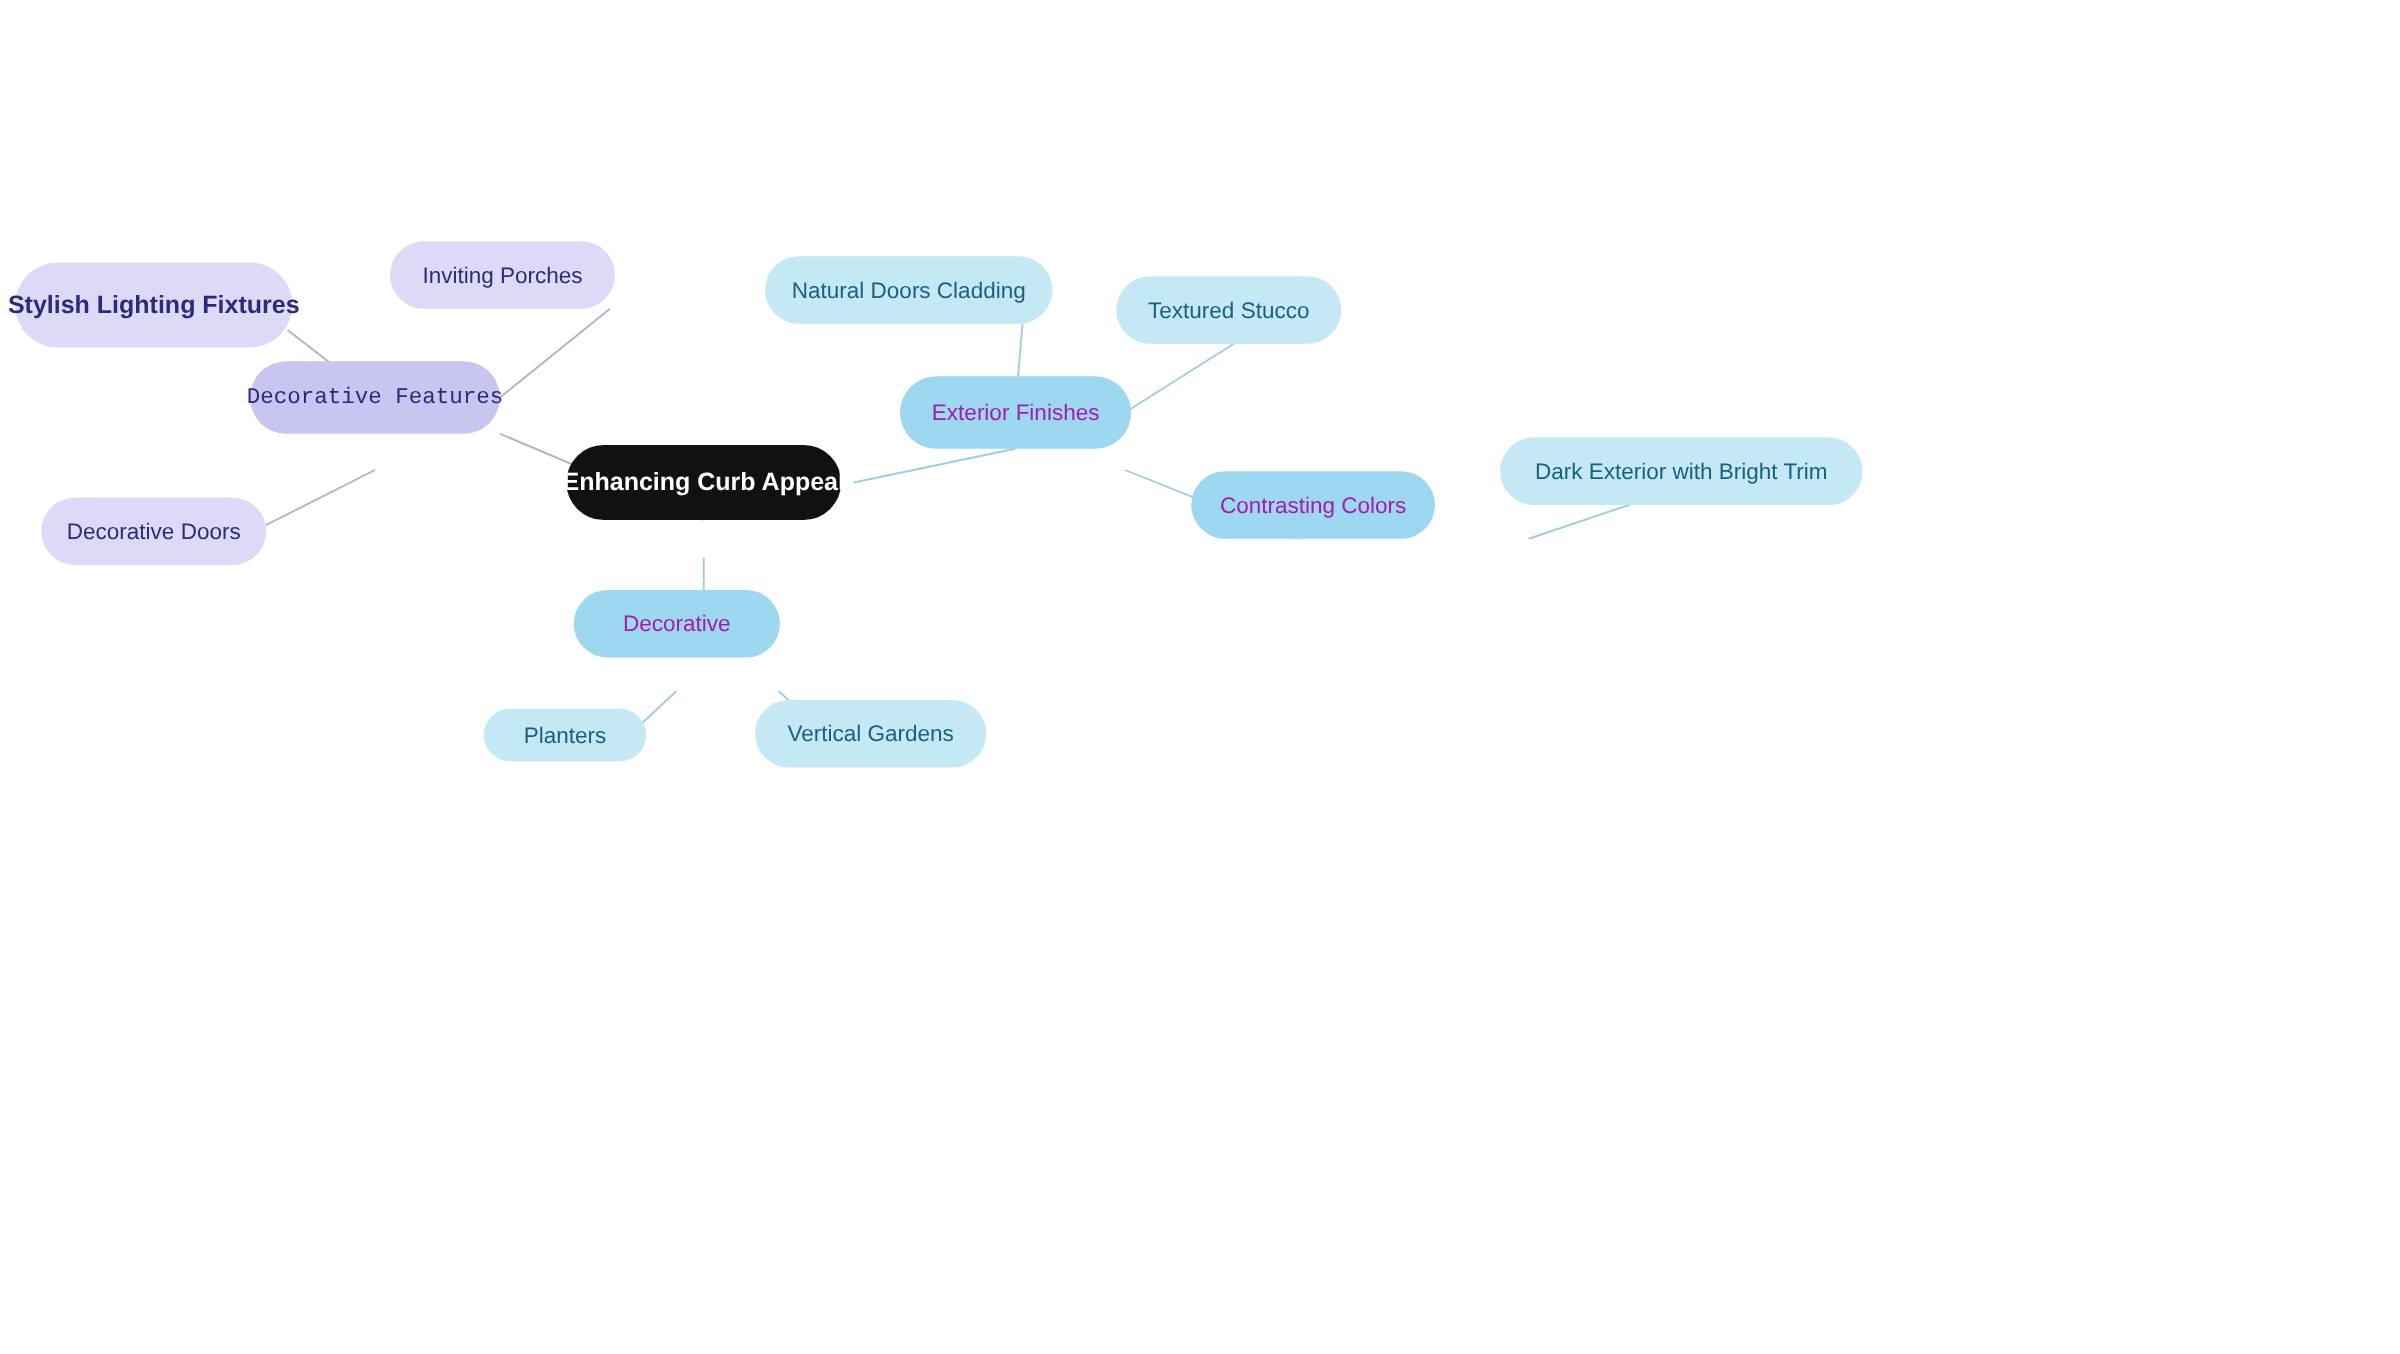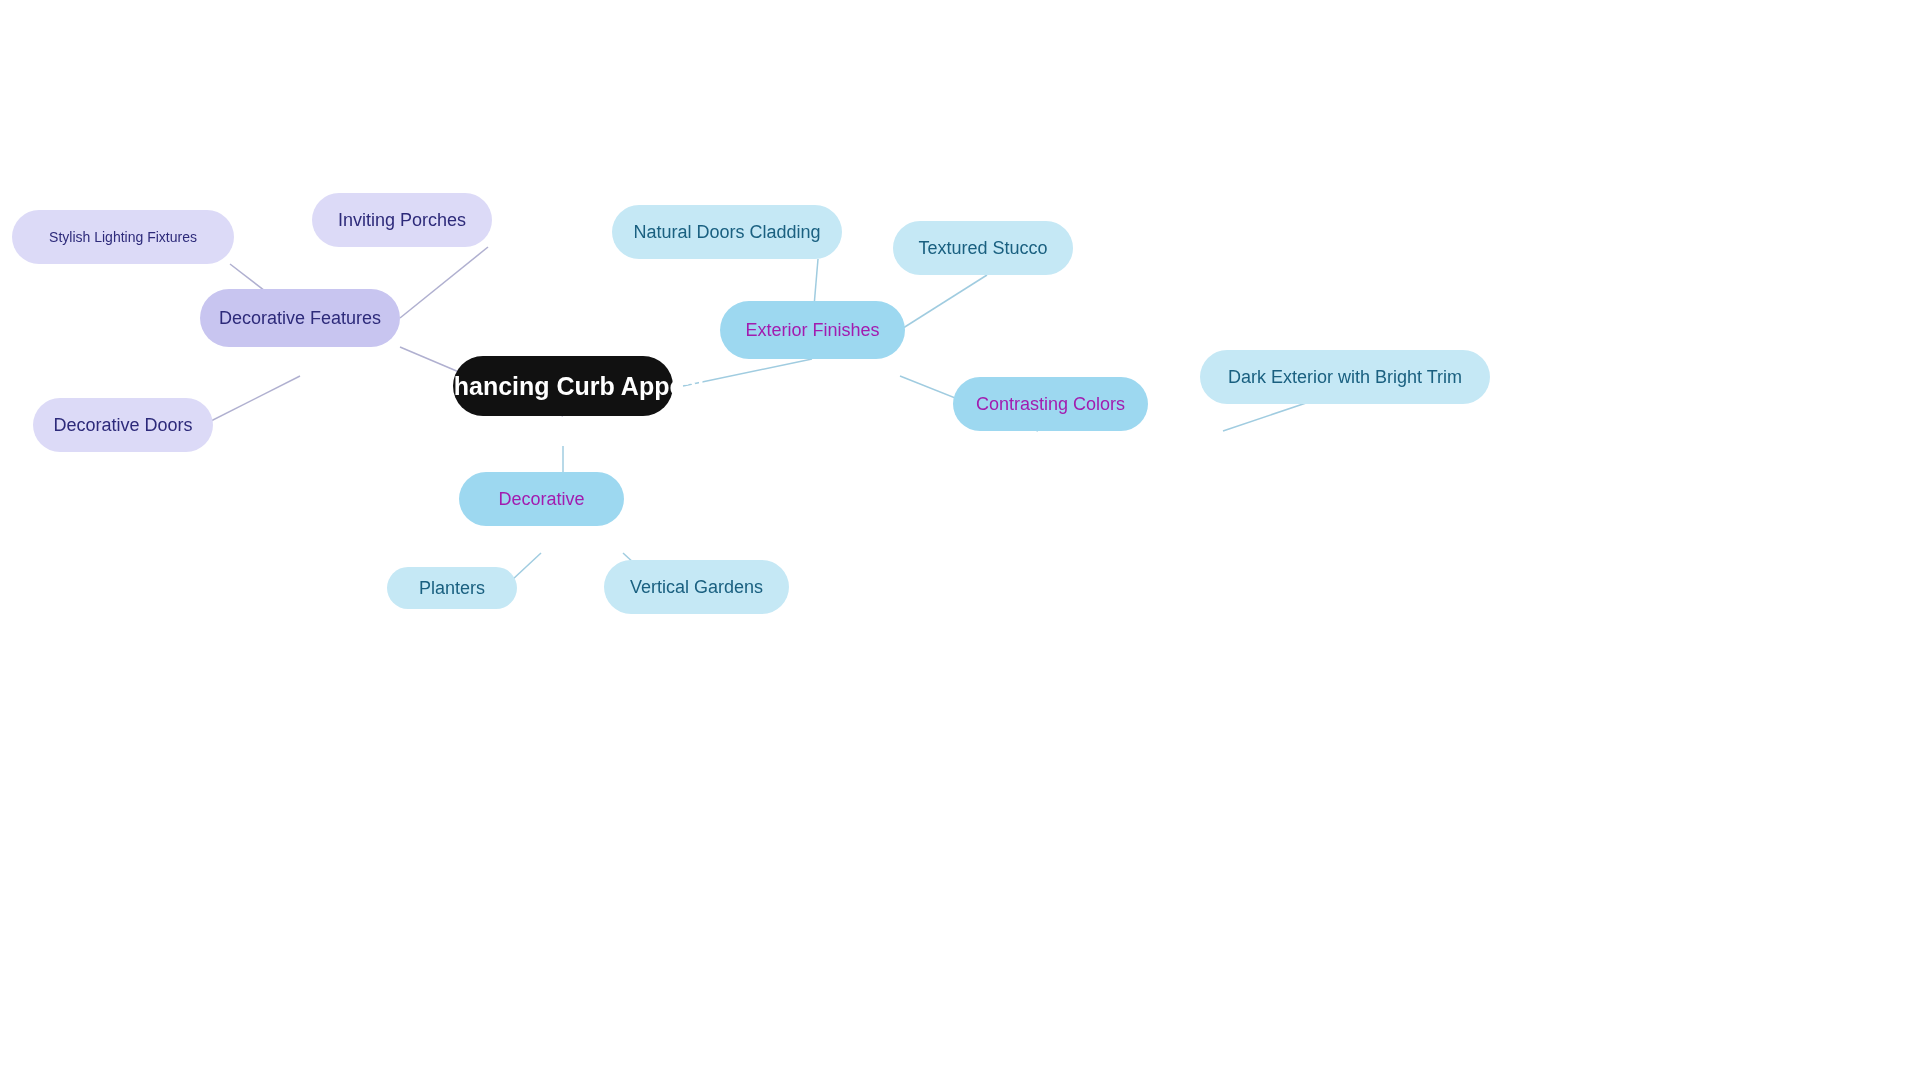--- a/index.html
+++ b/index.html
@@ -27,21 +27,21 @@
       text-align: center;
       font-size: 18px;
       font-weight: 500;
       cursor: pointer;
       white-space: nowrap;
       padding: 14px 28px;
     }
     .node-center {
       background: #111111;
       color: #ffffff;
-      font-size: 25px;
+      font-size: 20px;
       font-weight: 600;
       border-radius: 50px;
       padding: 20px 36px;
     }
     .node-blue {
       background: #c5e8f5;
       color: #1a6080;
       border: none;
     }
     .node-blue-mid {
@@ -85,23 +85,23 @@
 
   <line x1="563" y1="446" x2="563" y2="499" stroke="#a0cce0" stroke-width="1.5"></line>
 
   <line x1="541" y1="553" x2="497" y2="594" stroke="#a0cce0" stroke-width="1.5"></line>
 
   <line x1="623" y1="553" x2="660" y2="587" stroke="#a0cce0" stroke-width="1.5"></line>
 </svg>
 
 <div class="node node-center" style="left: 453px; top: 356px; width: 220px; height: 60px;">Enhancing Curb Appeal</div>
 
-<div class="node node-purple-mid" style="left: 200px; top: 289px; width: 200px; height: 58px;">Decorative Features</div>
+<div class="node node-purple-mid" style="left: 200px; top: 289px; width: 200px; height: 58px; font-family: Liberation Mono, monospace;">Decorative Features</div>
 
-<div class="node node-purple" style="left: 12px; top: 210px; width: 222px; height: 54px; font-size: 14px;">Stylish Lighting Fixtures</div>
+<div class="node node-purple" style="left: 12px; top: 210px; width: 222px; height: 68px; font-size: 20px; font-weight: bold;">Stylish Lighting Fixtures</div>
 
 <div class="node node-purple" style="left: 312px; top: 193px; width: 180px; height: 54px; text-align: right;">Inviting Porches</div>
 
 <div class="node node-purple" style="left: 33px; top: 398px; width: 180px; height: 54px;">Decorative Doors</div>
 
 <div class="node node-blue-mid" style="left: 720px; top: 301px; width: 185px; height: 58px;">Exterior Finishes</div>
 
 <div class="node node-blue" style="left: 612px; top: 205px; width: 230px; height: 54px;">Natural Doors Cladding</div>
 
 <div class="node node-blue" style="left: 893px; top: 221px; width: 180px; height: 54px;">Textured Stucco</div>

